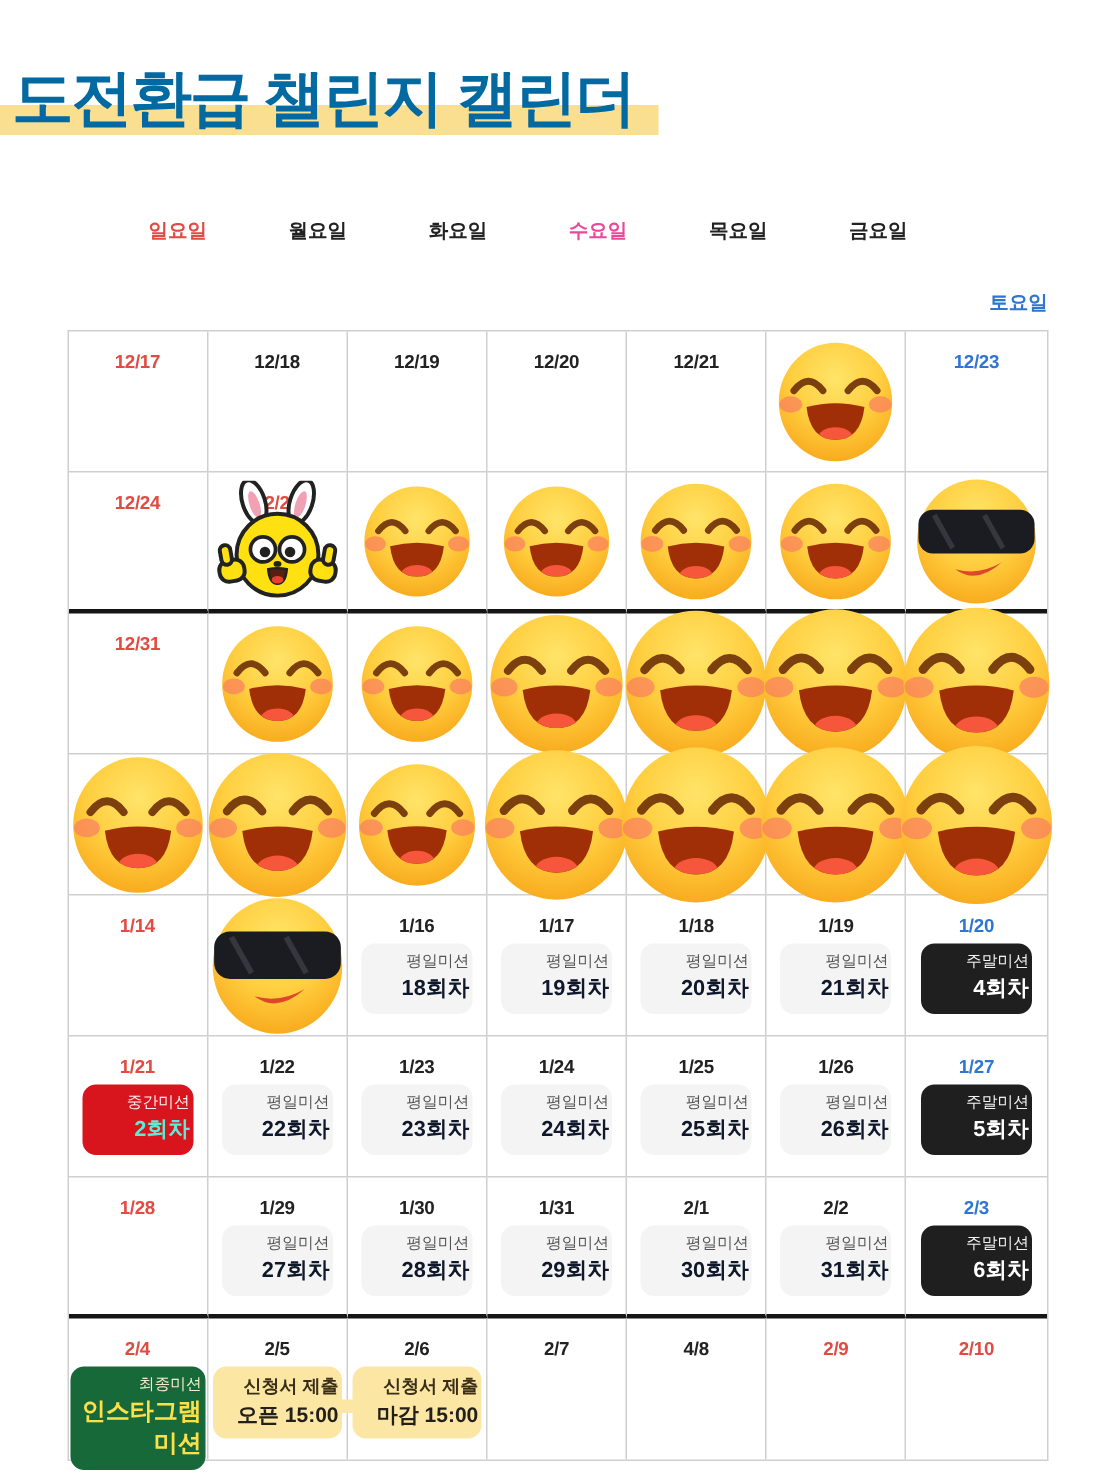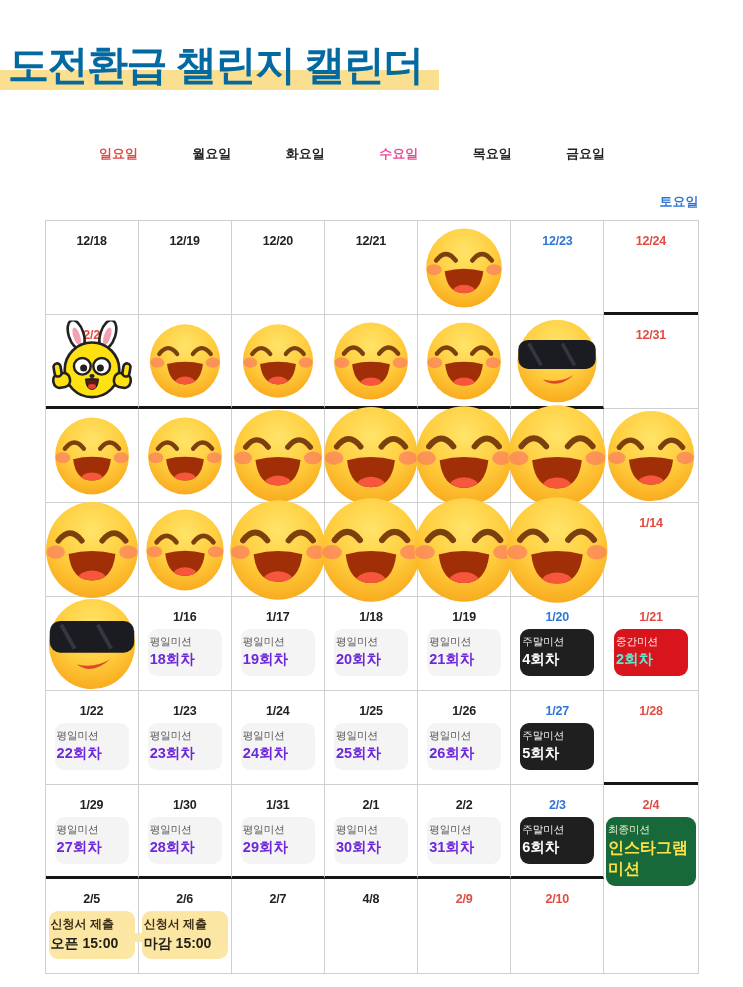--- a/index.html
+++ b/index.html
@@ -21,26 +21,26 @@
   .grid{display:grid;grid-template-columns:repeat(7,1fr);grid-auto-rows:94px;border:1px solid var(--grid)}
   .cell{position:relative;border-right:1px solid var(--grid);border-bottom:1px solid var(--grid)}
   .grid .cell:nth-child(7n){border-right:none}
   .grid .cell:nth-last-child(-n+7){border-bottom:none}
   .cell.thick-bottom{border-bottom:3px solid var(--divider)}
   .date{position:relative;z-index:1;padding-top:13px;text-align:center;font-size:12.5px;font-weight:bold;color:var(--black);letter-spacing:-0.2px}
   .date.red{color:var(--red)}
   .date.blue{color:var(--blue)}
   .sticker{position:absolute;left:50%;top:50%;transform:translate(-50%,-50%);z-index:2;line-height:0;pointer-events:none}
   .sticker.muzi{transform:translate(-50%,-46%)}
-  .badge{position:relative;z-index:1;margin:5px auto 0;width:74px;padding:6px 2px 7px;border-radius:9px;text-align:left;line-height:1.3}
+  .badge{position:relative;z-index:1;margin:5px auto 0;width:74px;padding:6px 2px 7px;border-radius:9px;text-align:right;line-height:1.3}
   .badge .l1{display:block;font-size:10.5px;margin-bottom:1px}
   .badge .l2{display:block;font-size:14.5px;font-weight:bold}
   .badge.gray{background:var(--badge-gray-bg)}
   .badge.gray .l1{color:#555}
-  .badge.gray .l2{color:#6d28d9}
+  .badge.gray .l2{color:#0f172a}
   .badge.black{background:var(--badge-black-bg)}
   .badge.black .l1{color:#F2F2F2}
   .badge.black .l2{color:#fff}
   .badge.red{background:var(--badge-red-bg)}
   .badge.red .l1{color:#FFECEC}
   .badge.red .l2{color:#5eead4}
   .badge.green{background:var(--badge-green-bg);width:90px}
   .badge.green .l1{color:#F3ECCB}
   .badge.green .l2{color:#fde047;font-size:16px}
   .badge.yellow{background:var(--badge-yellow-bg);width:86px}
@@ -58,20 +58,23 @@
         <div class="wd" style="color: rgb(225, 75, 65);">일요일</div>
         <div class="wd" style="color: rgb(34, 34, 34);">월요일</div>
         <div class="wd" style="color: rgb(34, 34, 34);">화요일</div>
         <div class="wd" style="color: #ec4899;">수요일</div>
         <div class="wd" style="color: rgb(34, 34, 34);">목요일</div>
         <div class="wd" style="color: rgb(34, 34, 34);">금요일</div>
         <div class="wd" style="color: rgb(47, 118, 210); margin-top: 48px;">토요일</div>
       </div>
     <div class="grid" id="grid">
         <div class="cell">
+          <div class="date red">12/17</div>
+        </div>
+        <div class="cell">
           <div class="date">12/18</div>
         </div>
         <div class="cell">
           <div class="date">12/19</div>
         </div>
         <div class="cell">
           <div class="date">12/20</div>
         </div>
         <div class="cell">
           <div class="date">12/21</div>

